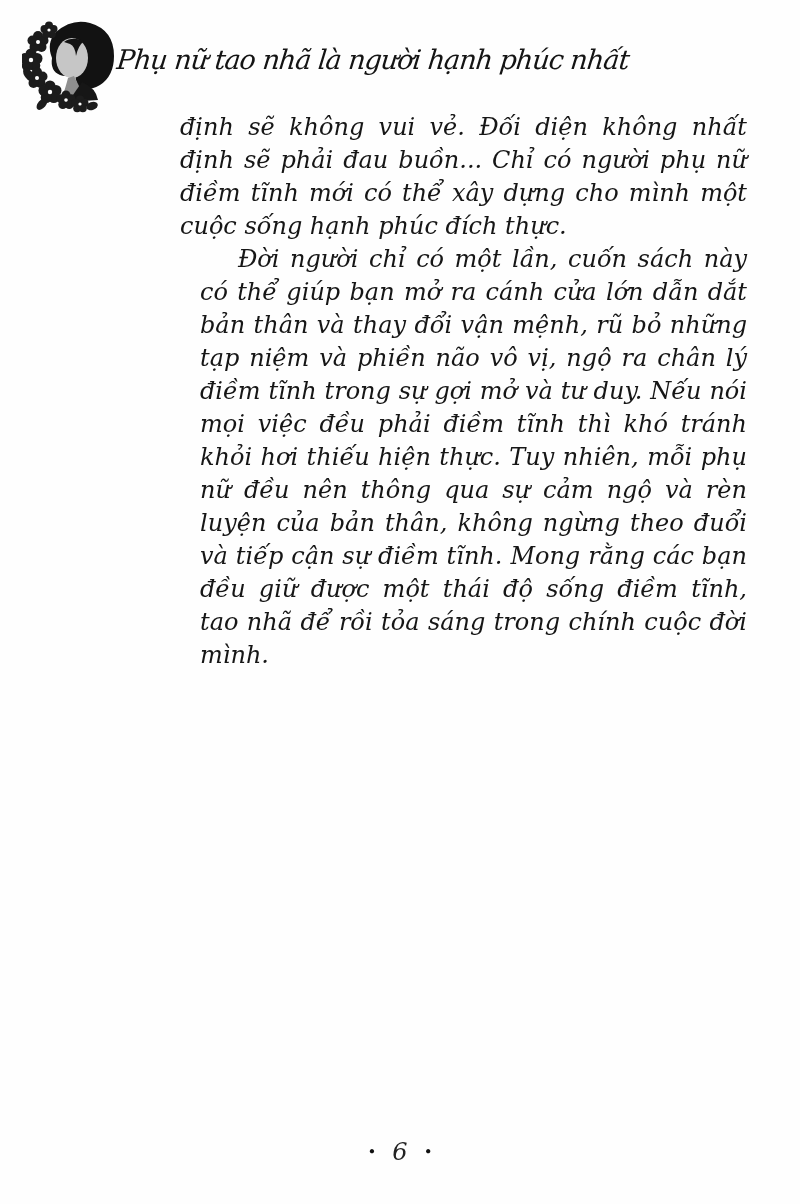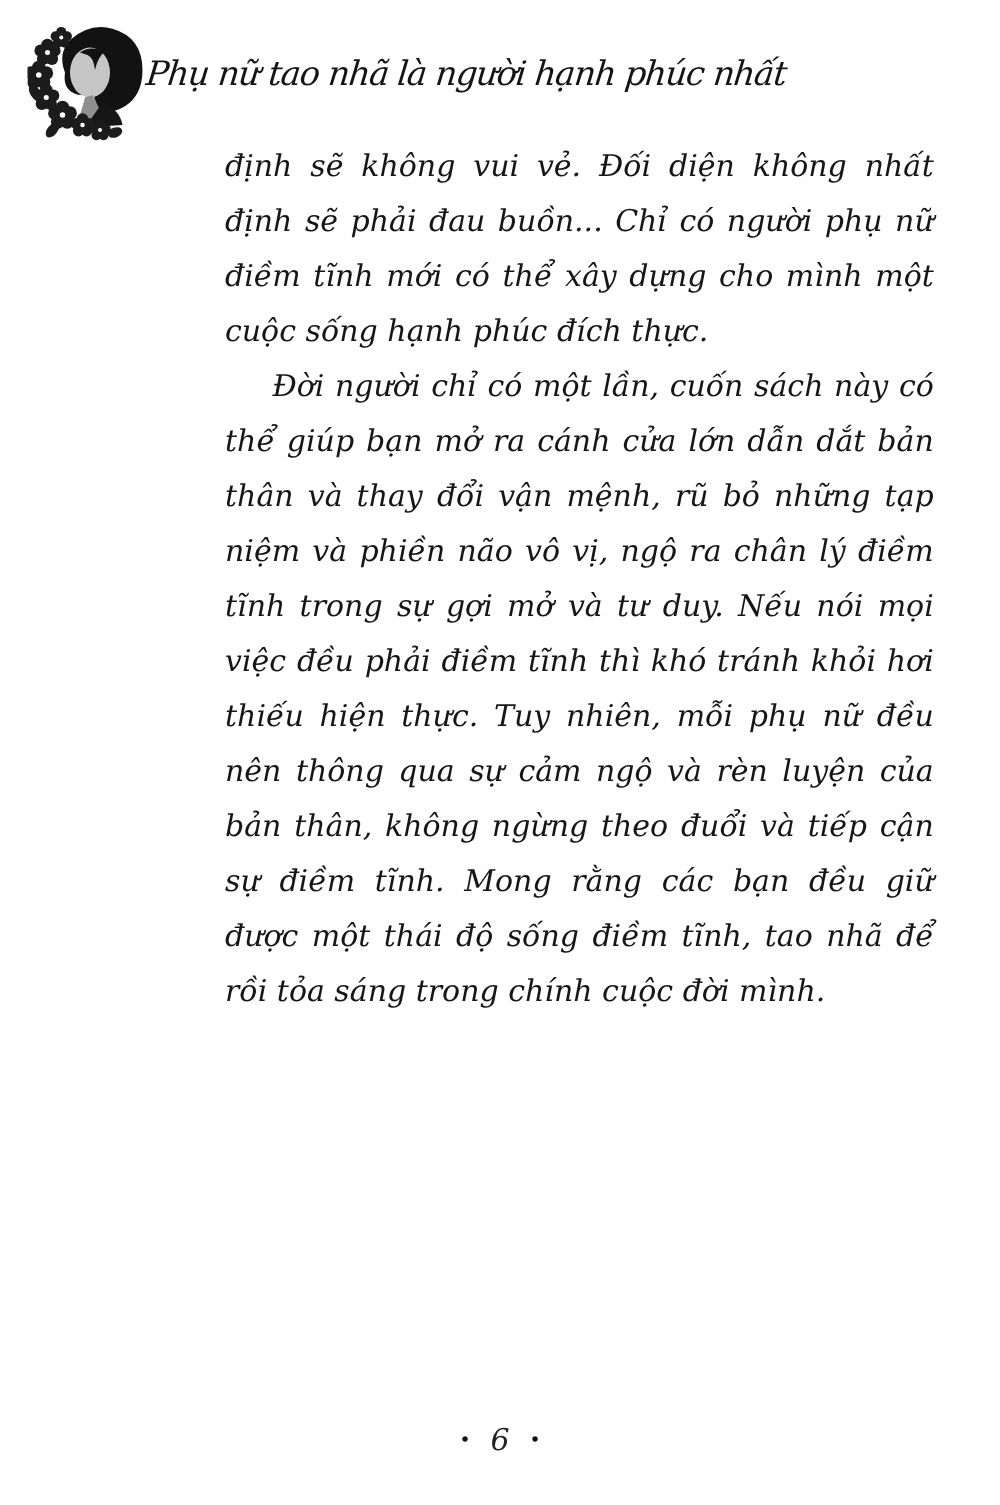--- a/index.html
+++ b/index.html
@@ -48,25 +48,25 @@
   .body-text {
     position: absolute;
     left: 180px;
     top: 111px;
     width: 567px;
   }
   .para {
     font-family: "DejaVu Serif", serif;
     font-style: italic;
     font-size: 24px;
-    line-height: 44px;
+    line-height: 33px;
     text-align: justify;
     color: #161616;
   }
-  .para.indented { text-indent: 38px; }
+  .para.indented { text-indent: 38px; margin-left: 20px; }
   
   .page-footer {
     position: absolute;
     left: 0;
     right: 0;
     top: 1138px;
     text-align: center;
     font-family: "DejaVu Serif", serif;
     font-size: 24px;
     color: #222;

